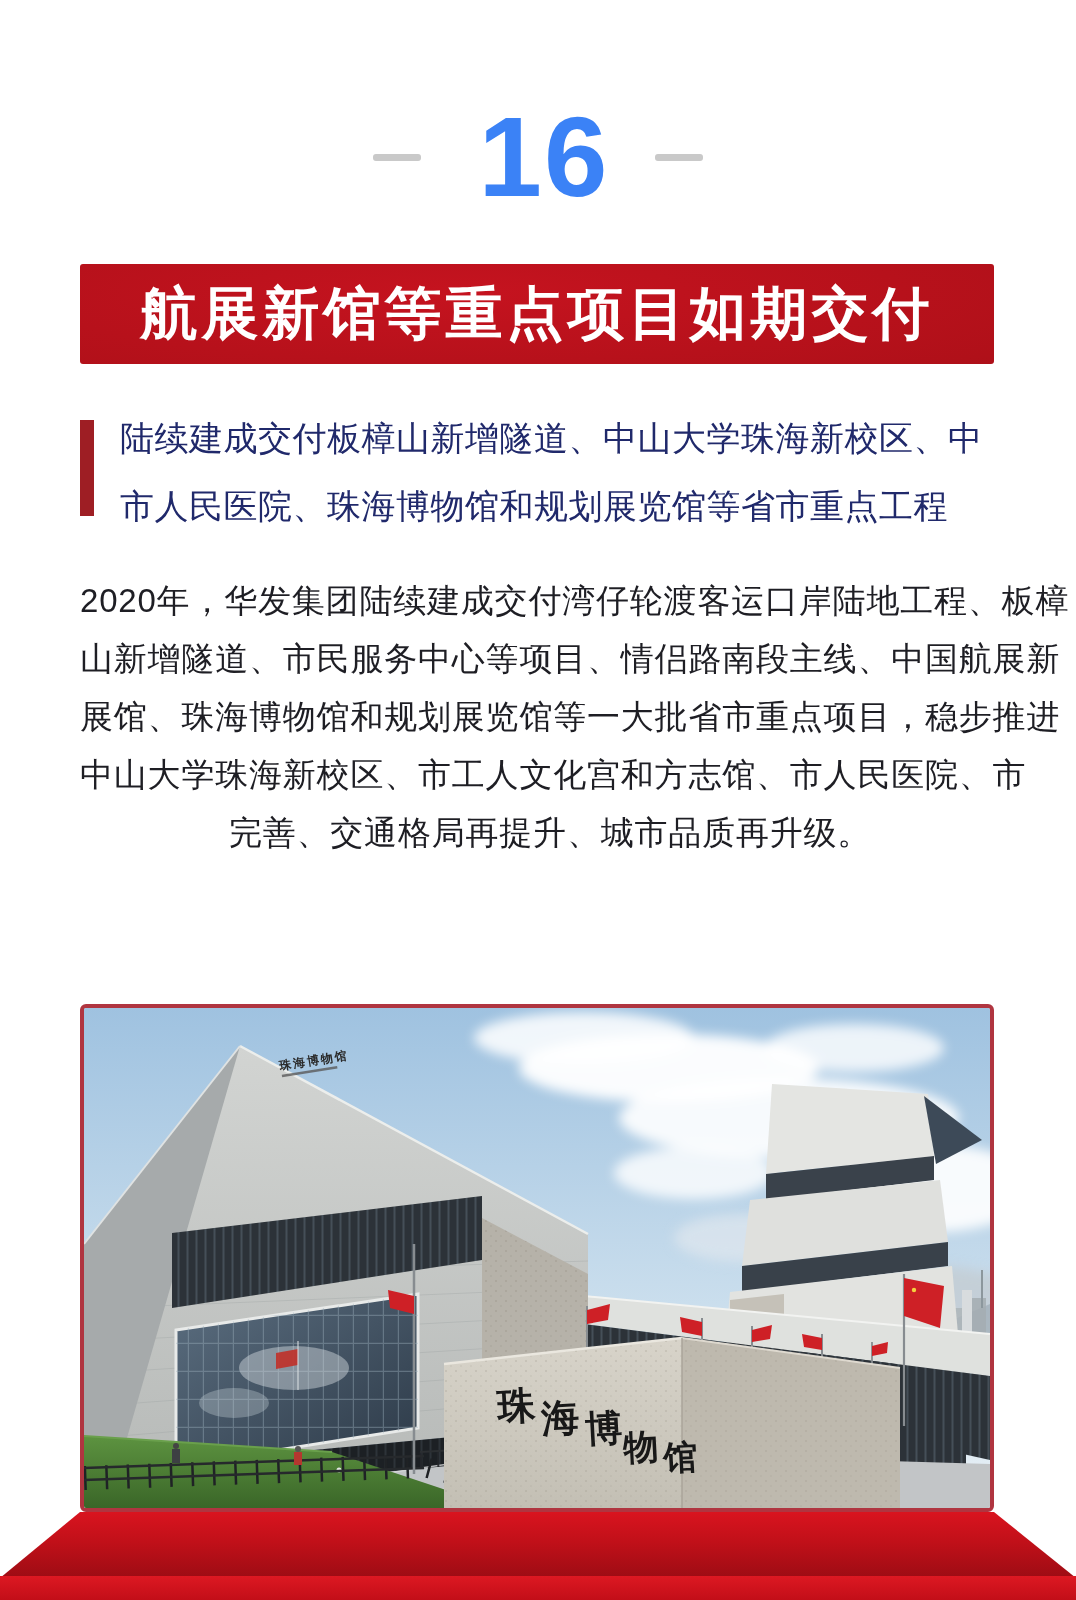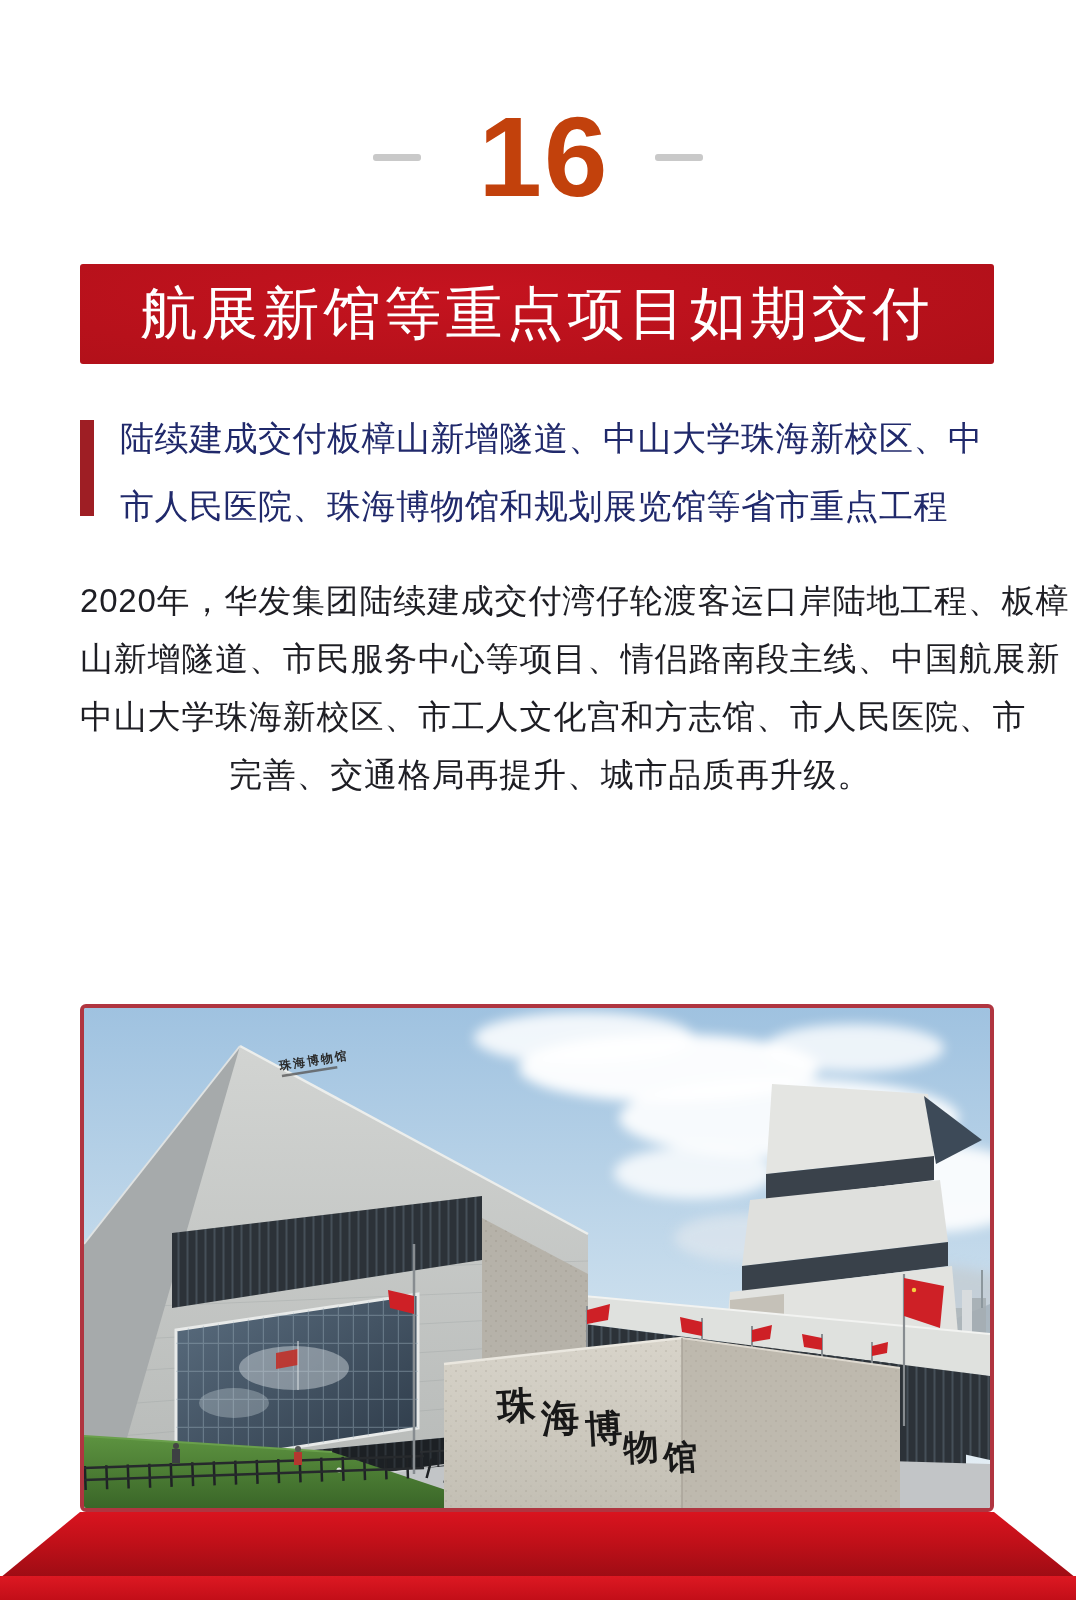--- a/index.html
+++ b/index.html
@@ -4,26 +4,26 @@
 <style>
   html,body{margin:0;padding:0;}
   .page{
     position:relative;width:1076px;height:1600px;background:#ffffff;overflow:hidden;
     font-family:"Liberation Sans","DejaVu Sans",sans-serif;
   }
   
   .num-row{position:absolute;top:92px;left:0;right:0;height:130px;
     display:flex;align-items:center;justify-content:center;gap:46px;}
   .num-dash{width:48px;height:7px;background:#c9c9c9;border-radius:3px;}
-  .page-number{font-size:114px;font-weight:700;color:#c2410c;line-height:1;letter-spacing:2px;margin-left:12px;}
+  .page-number{font-size:114px;font-weight:700;color:#3b82f6;line-height:1;letter-spacing:2px;margin-left:12px;}
   
   .banner{position:absolute;left:80px;top:264px;width:914px;height:100px;border-radius:3px;
     background:radial-gradient(130% 190% at 42% 28%, #c5131f 0%, #b01019 55%, #8c0c14 100%);
     display:flex;align-items:center;justify-content:center;}
-  .banner-title{color:#ffffff;font-size:57px;font-weight:400;letter-spacing:4px;white-space:nowrap;}
+  .banner-title{color:#ffffff;font-size:57px;font-weight:700;letter-spacing:4px;white-space:nowrap;}
   
   .subtitle{position:absolute;left:80px;top:404px;width:916px;}
   .subtitle .bar{position:absolute;left:0;top:16px;width:14px;height:96px;background:#9e1e24;}
   .subtitle .lines{margin-left:40px;}
   .subtitle .line{font-size:34px;font-weight:400;color:#20296b;line-height:68px;white-space:nowrap;letter-spacing:0.5px;}
   
   .body-text{position:absolute;left:80px;top:572px;width:940px;text-align:center;}
   .body-text .bline{font-size:33px;color:#1e1e24;line-height:58px;white-space:nowrap;letter-spacing:0.8px;}
   
   .photo{position:absolute;left:80px;top:1004px;width:914px;height:508px;margin:0;
@@ -56,20 +56,21 @@
     <span class="bar"></span>
     <div class="lines">
       <div class="line">陆续建成交付板樟山新增隧道、中山大学珠海新校区、中</div>
       <div class="line">市人民医院、珠海博物馆和规划展览馆等省市重点工程</div>
     </div>
   </div>
 
   <div class="body-text">
     <div class="bline">2020年，华发集团陆续建成交付湾仔轮渡客运口岸陆地工程、板樟</div>
     <div class="bline">山新增隧道、市民服务中心等项目、情侣路南段主线、中国航展新</div>
+    <div class="bline">展馆、珠海博物馆和规划展览馆等一大批省市重点项目，稳步推进</div>
     <div class="bline">中山大学珠海新校区、市工人文化宫和方志馆、市人民医院、市</div>
     <div class="bline">完善、交通格局再提升、城市品质再升级。</div>
   </div>
 
   <figure class="photo">
     <svg viewBox="0 0 906 500" preserveAspectRatio="none">
       <defs>
         <linearGradient id="skyG" x1="0" y1="0" x2="0" y2="1">
           <stop offset="0" stop-color="#9fc2e0"></stop>
             <stop offset="0.55" stop-color="#c7dcec"></stop>

